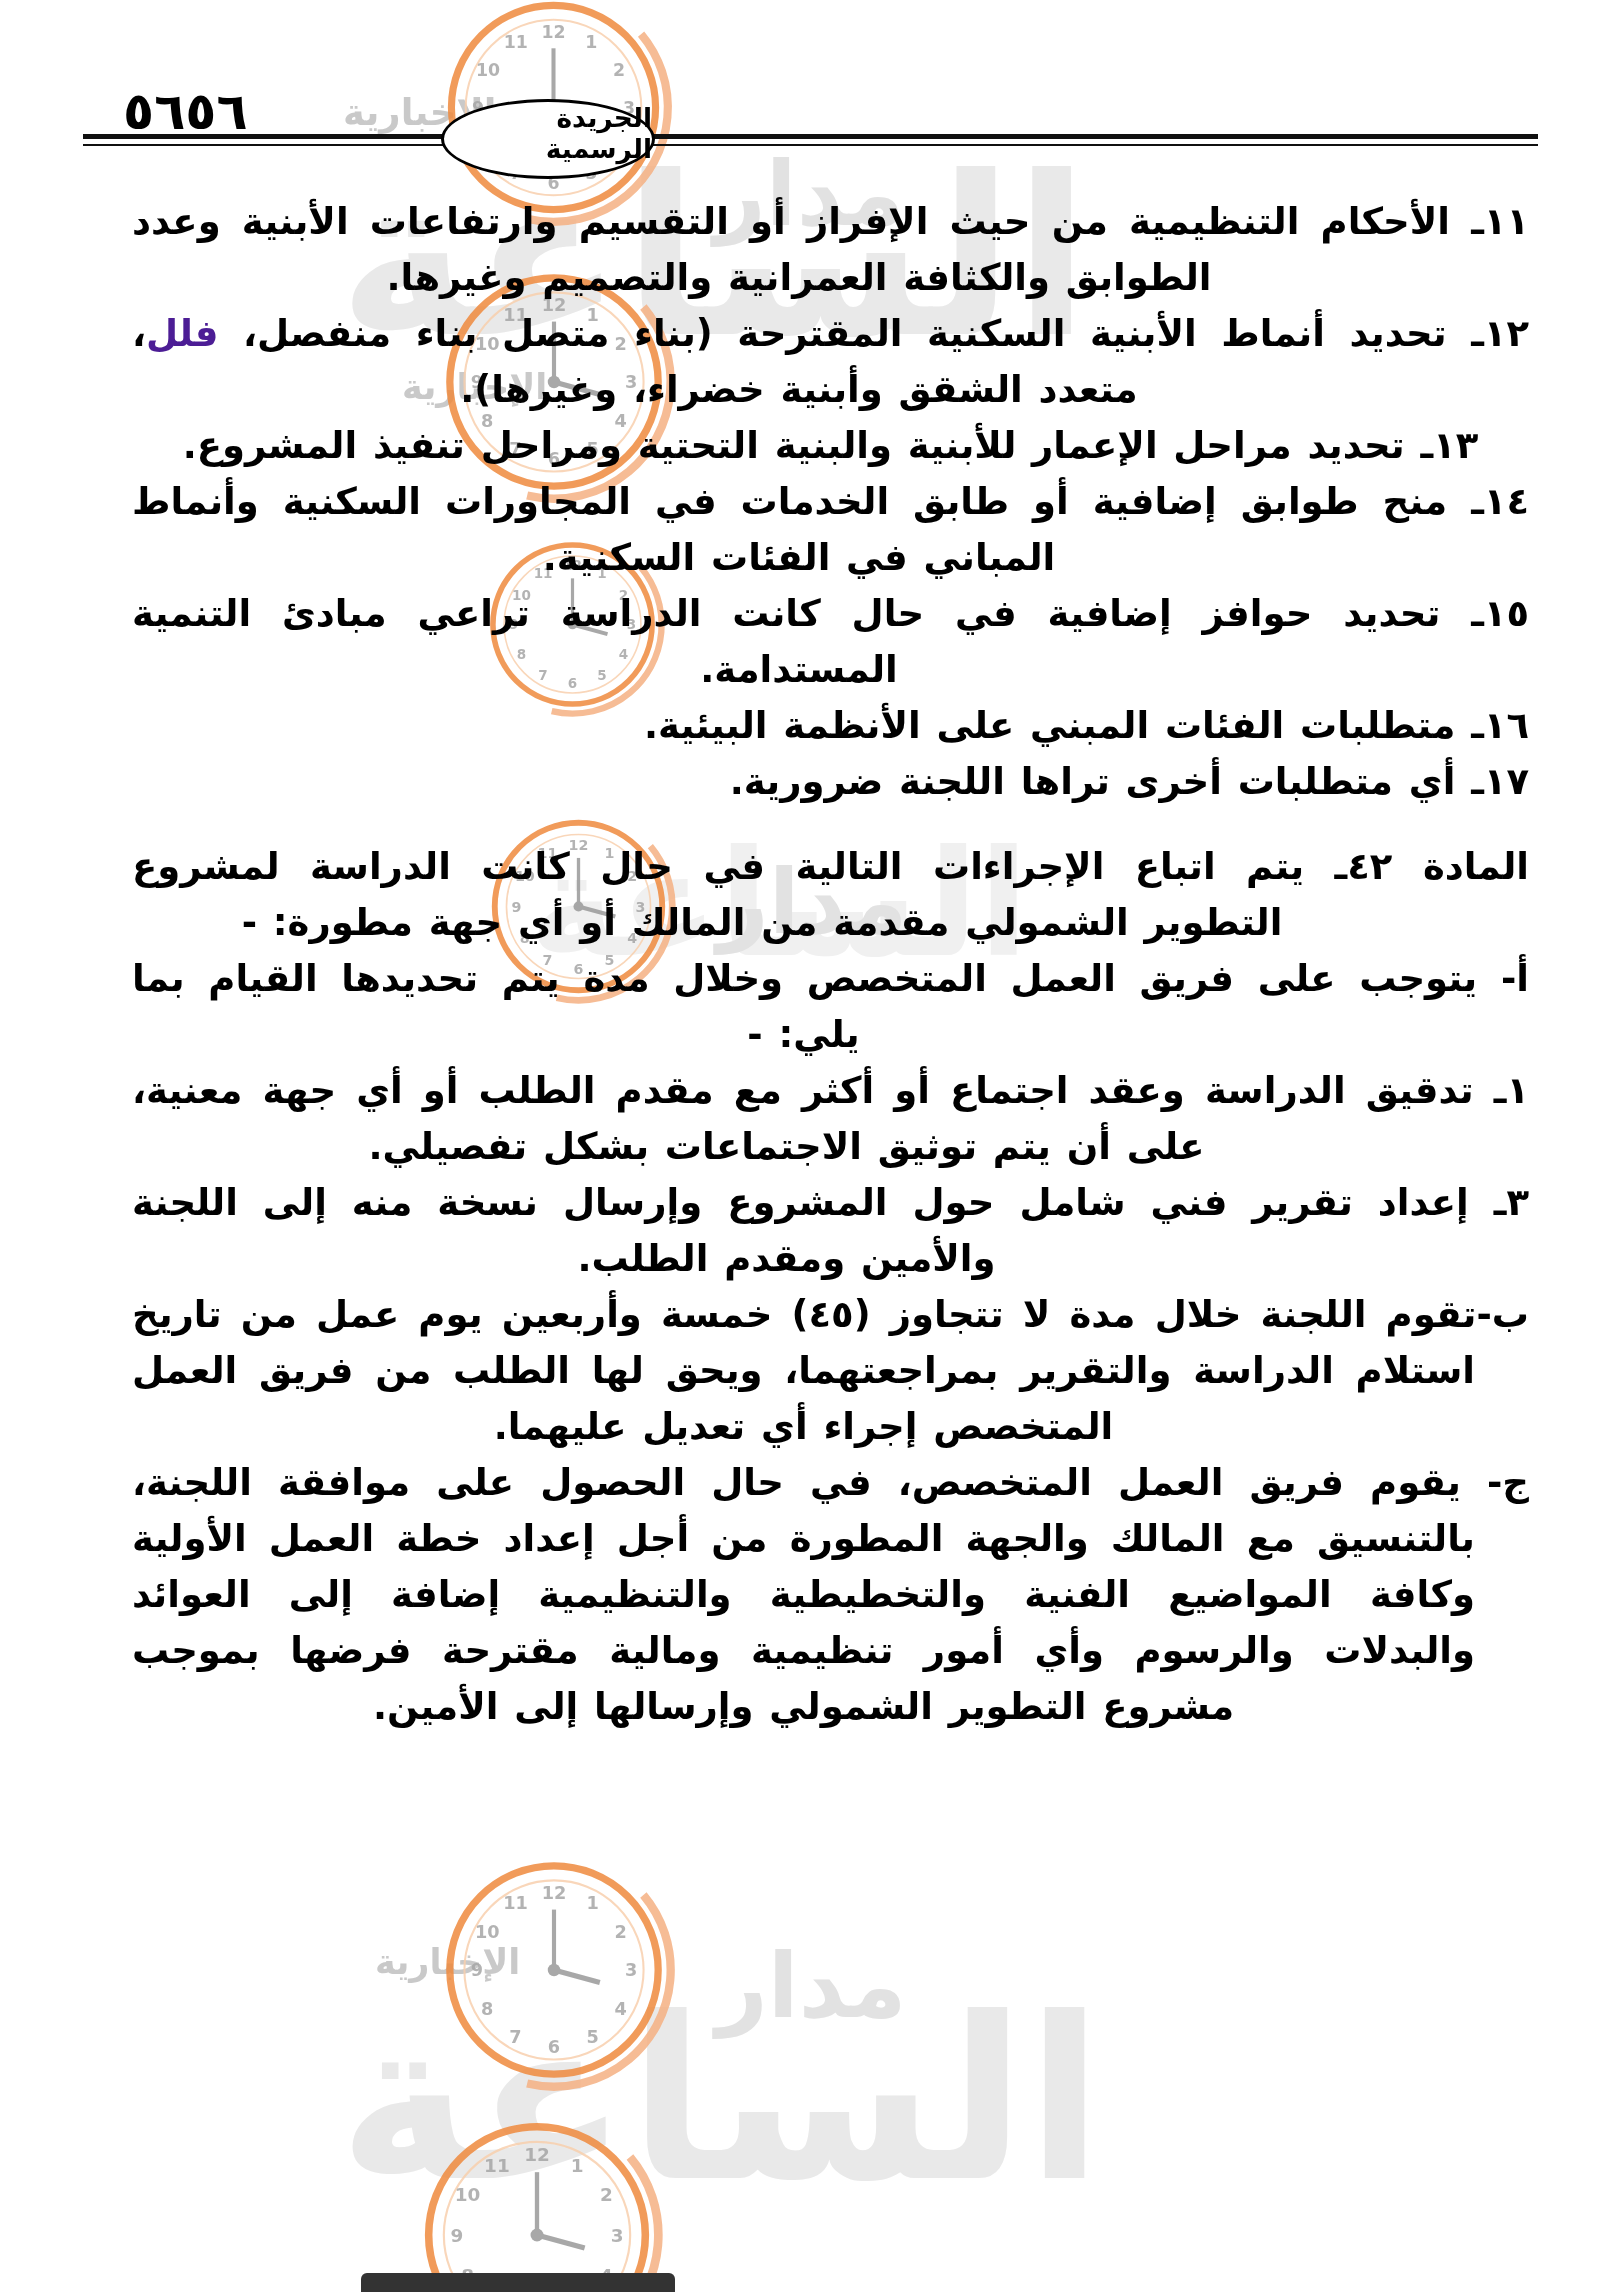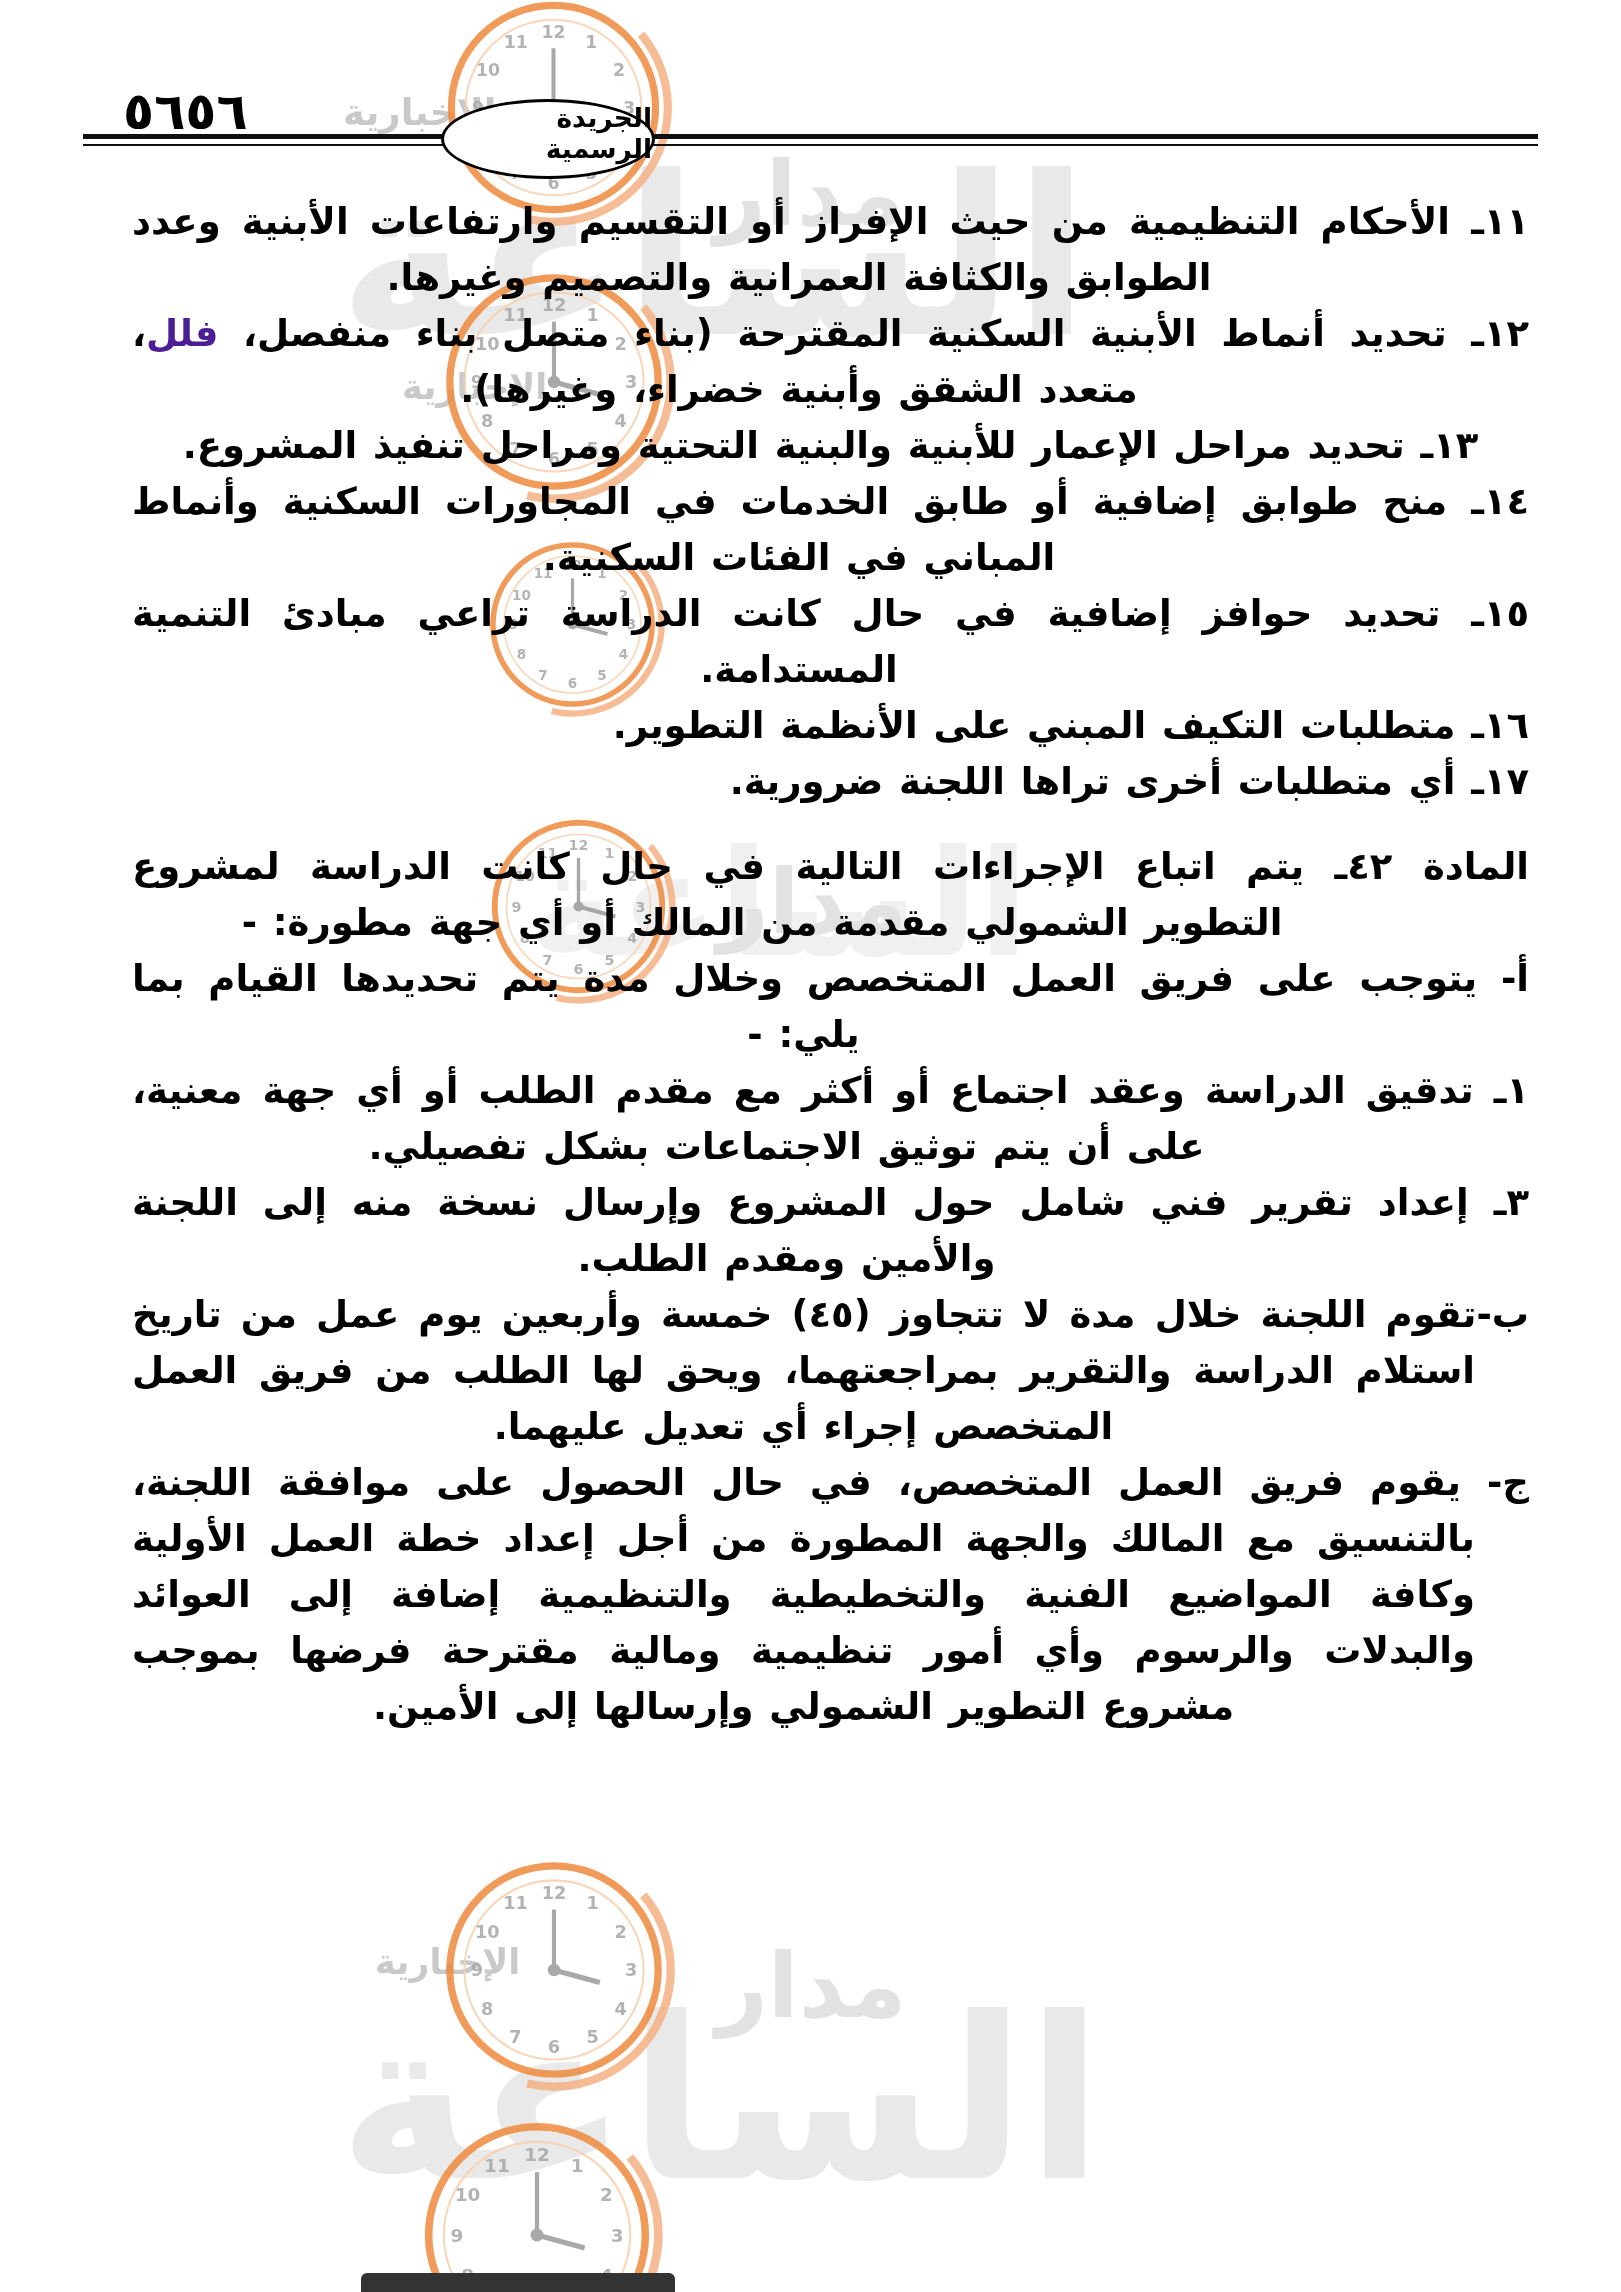--- a/index.html
+++ b/index.html
@@ -222,21 +222,21 @@
 
     <main class="body-text">
 
       <p class="item">١١ـ الأحكام التنظيمية من حيث الإفراز أو التقسيم وارتفاعات الأبنية وعدد الطوابق والكثافة العمرانية والتصميم وغيرها.</p>
 
       <p class="item"><span>١٢ـ تحديد أنماط الأبنية السكنية المقترحة (بناء متصل بناء منفصل، </span><span class="word-blue">فلل</span><span>، متعدد الشقق وأبنية خضراء، وغيرها).</span></p>
 
       <p class="item">١٣ـ تحديد مراحل الإعمار للأبنية والبنية التحتية ومراحل تنفيذ المشروع.</p>
       <p class="item">١٤ـ منح طوابق إضافية أو طابق الخدمات في المجاورات السكنية وأنماط المباني في الفئات السكنية.</p>
       <p class="item">١٥ـ تحديد حوافز إضافية في حال كانت الدراسة تراعي مبادئ التنمية المستدامة.</p>
-      <p class="item single">١٦ـ متطلبات التكيف المبني على الأنظمة التطوير.</p>
+      <p class="item single">١٦ـ متطلبات الفئات المبني على الأنظمة البيئية.</p>
       <p class="item single">١٧ـ أي متطلبات أخرى تراها اللجنة ضرورية.</p>
 
       <p class="article">المادة ٤٢ـ يتم اتباع الإجراءات التالية في حال كانت الدراسة لمشروع التطوير الشمولي مقدمة من المالك أو أي جهة مطورة: -</p>
 
       <p class="letter">أ- يتوجب على فريق العمل المتخصص وخلال مدة يتم تحديدها القيام بما يلي: -</p>
       <p class="sub">١ـ تدقيق الدراسة وعقد اجتماع أو أكثر مع مقدم الطلب أو أي جهة معنية، على أن يتم توثيق الاجتماعات بشكل تفصيلي.</p>
       <p class="sub">٣ـ إعداد تقرير فني شامل حول المشروع وإرسال نسخة منه إلى اللجنة والأمين ومقدم الطلب.</p>
       <p class="letter">ب-تقوم اللجنة خلال مدة لا تتجاوز (٤٥) خمسة وأربعين يوم عمل من تاريخ استلام الدراسة والتقرير بمراجعتهما، ويحق لها الطلب من فريق العمل المتخصص إجراء أي تعديل عليهما.</p>
       <p class="letter">ج- يقوم فريق العمل المتخصص، في حال الحصول على موافقة اللجنة، بالتنسيق مع المالك والجهة المطورة من أجل إعداد خطة العمل الأولية وكافة المواضيع الفنية والتخطيطية والتنظيمية إضافة إلى العوائد والبدلات والرسوم وأي أمور تنظيمية ومالية مقترحة فرضها بموجب مشروع التطوير الشمولي وإرسالها إلى الأمين.</p>
 

